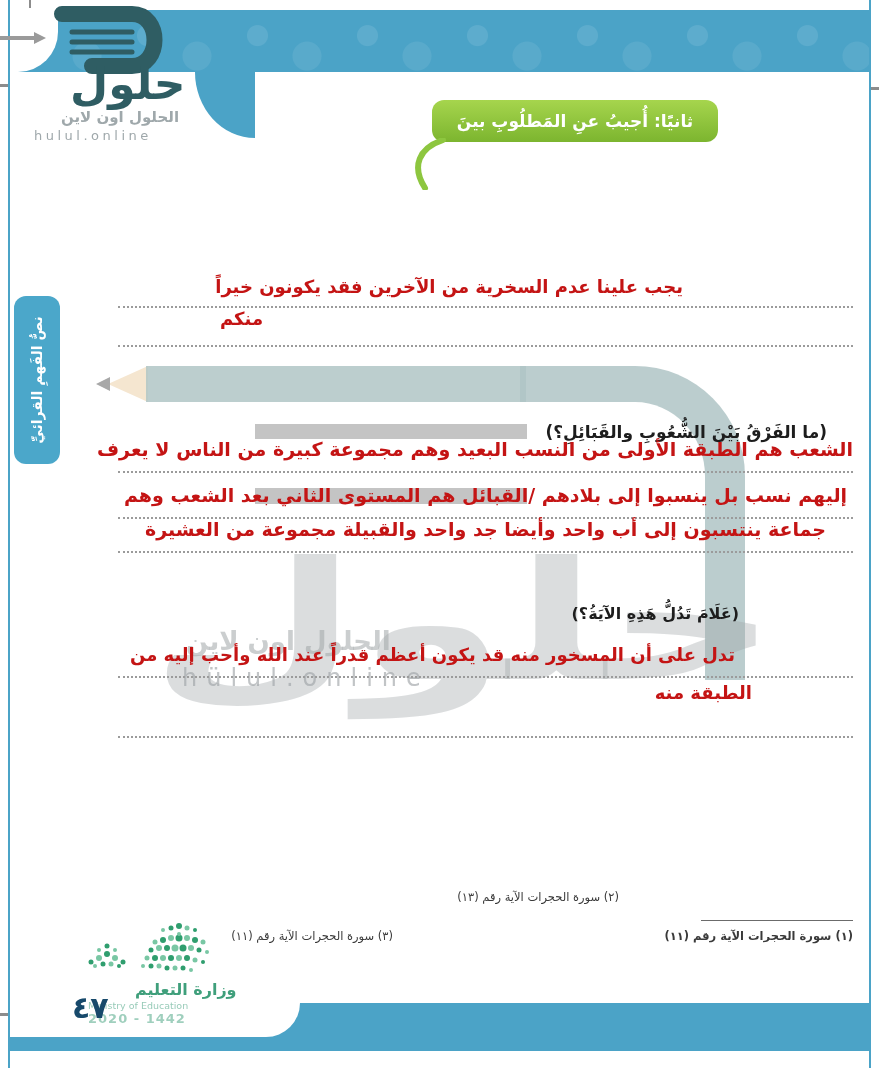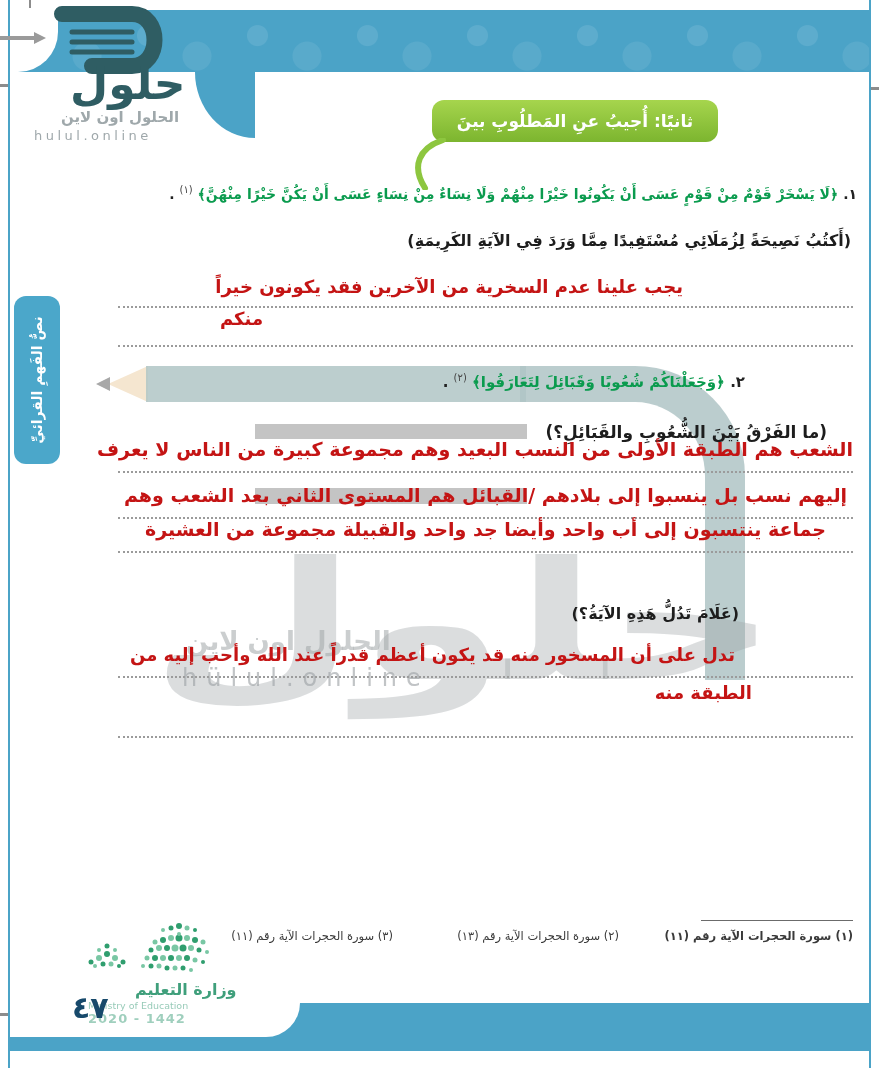--- a/index.html
+++ b/index.html
@@ -101,52 +101,39 @@
   <div class="abs z2 wm-tip" style="left:108px;top:366px;width:0;height:0;border-top:18px solid transparent;border-bottom:18px solid transparent;border-right:40px solid #f5e6d0;"></div>
   <div class="abs z2" style="left:96px;top:377px;width:0;height:0;border-top:7px solid transparent;border-bottom:7px solid transparent;border-right:14px solid #a8a8a8;"></div>
   <div class="abs z2 wm-bar" style="left:146px;top:366px;width:380px;height:36px;"></div>
   <div class="abs z2 wm-hook" style="left:520px;top:366px;"></div>
   <div class="abs z2 wm-gray" style="left:255px;top:424px;width:272px;height:15px;"></div>
   <div class="abs z2 wm-gray" style="left:255px;top:488px;width:272px;height:16px;"></div>
   <div class="abs z2 wm-big" style="left:150px;top:540px;">حلول</div>
   <div class="abs z2 wm-subar" style="left:186px;top:626px;">الحلول اون لاين</div>
   <div class="abs z2 wm-dom" style="left:182px;top:664px;">hülul.online</div>
 
-  <div class="abs z3 verse" style="right:22px;top:184px;font-size:14px;">
-    <span class="num">١.</span>
-    <span>﴿لَا يَسْخَرْ قَوْمٌ مِنْ قَوْمٍ عَسَى أَنْ يَكُونُوا خَيْرًا مِنْهُمْ وَلَا نِسَاءٌ مِنْ نِسَاءٍ عَسَى أَنْ يَكُنَّ خَيْرًا مِنْهُنَّ﴾</span>
-    <sup>(١)</sup>
-    <span class="dot">.</span>
-  </div>
-  <div class="abs z3 prompt" style="right:28px;top:231px;">(أَكتُبُ نَصِيحَةً لِزُمَلَائِي مُسْتَفِيدًا مِمَّا وَرَدَ فِي الآيَةِ الكَرِيمَةِ)</div>
   <div class="abs z3 red" style="right:196px;top:276px;">يجب علينا عدم السخرية من الآخرين فقد يكونون خيراً</div>
   <div class="abs z3 rule" style="left:118px;right:26px;top:306px;"></div>
   <div class="abs z3 red" style="left:220px;top:308px;">منكم</div>
   <div class="abs z3 rule" style="left:118px;right:26px;top:345px;"></div>
 
-  <div class="abs z3 verse" style="right:134px;top:372px;">
-    <span class="num">٢.</span>
-    <span>﴿وَجَعَلْنَاكُمْ شُعُوبًا وَقَبَائِلَ لِتَعَارَفُوا﴾</span>
-    <sup>(٢)</sup>
-    <span class="dot">.</span>
-  </div>
   <div class="abs z3 prompt" style="right:52px;top:422px;font-size:17px;">(ما الفَرْقُ بَيْنَ الشُّعُوبِ والقَبَائِلِ؟)</div>
   <div class="abs z3 ansrow" style="left:118px;right:26px;top:438px;">الشعب هم الطبقة الأولى من النسب البعيد وهم مجموعة كبيرة من الناس لا يعرف</div>
   <div class="abs z3 ansrow" style="left:118px;right:26px;top:484px;">إليهم نسب بل ينسبوا إلى بلادهم /القبائل هم المستوى الثاني بعد الشعب وهم</div>
   <div class="abs z3 ansrow" style="left:118px;right:26px;top:518px;">جماعة ينتسبون إلى أب واحد وأيضا جد واحد والقبيلة مجموعة من العشيرة</div>
 
   <div class="abs z3 prompt" style="right:140px;top:604px;">(عَلَامَ تَدُلُّ هَذِهِ الآيَةُ؟)</div>
   <div class="abs z3 red" style="right:144px;top:644px;">تدل على أن المسخور منه قد يكون أعظم قدراً عند الله وأحب إليه من</div>
   <div class="abs z3 rule" style="left:118px;right:26px;top:676px;"></div>
   <div class="abs z3 red" style="right:127px;top:682px;">الطبقة منه</div>
   <div class="abs z3 rule" style="left:118px;right:26px;top:736px;"></div>
 
   <div class="abs z3" style="right:26px;top:920px;width:152px;border-top:1.5px solid #6b6b6b;"></div>
   <div class="abs z3 fn" style="right:26px;top:929px;font-weight:bold;">(١) سورة الحجرات الآية رقم (١١)</div>
-  <div class="abs z3 fn" style="right:260px;top:929px;">(٢) سورة الحجرات الآية رقم (١٣)</div>
+  <div class="abs z3 fn" style="right:260px;top:890px;">(٢) سورة الحجرات الآية رقم (١٣)</div>
   <div class="abs z3 fn" style="right:486px;top:929px;">(٣) سورة الحجرات الآية رقم (١١)</div>
 
   <div class="abs z2" style="left:10px;top:1003px;width:290px;height:34px;background:#fff;border-radius:0 0 70px 0;"></div>
   <svg class="abs z3" style="left:85px;top:922px;" width="132" height="54" viewBox="0 0 132 54">
     <g fill="#2F9E6E">
       <circle cx="6" cy="40" r="2.5"></circle>
         <circle cx="22" cy="32" r="3"></circle>
         <circle cx="38" cy="40" r="2.5"></circle>
       <circle cx="18" cy="42" r="2.5"></circle>
         <circle cx="34" cy="44" r="2"></circle>

